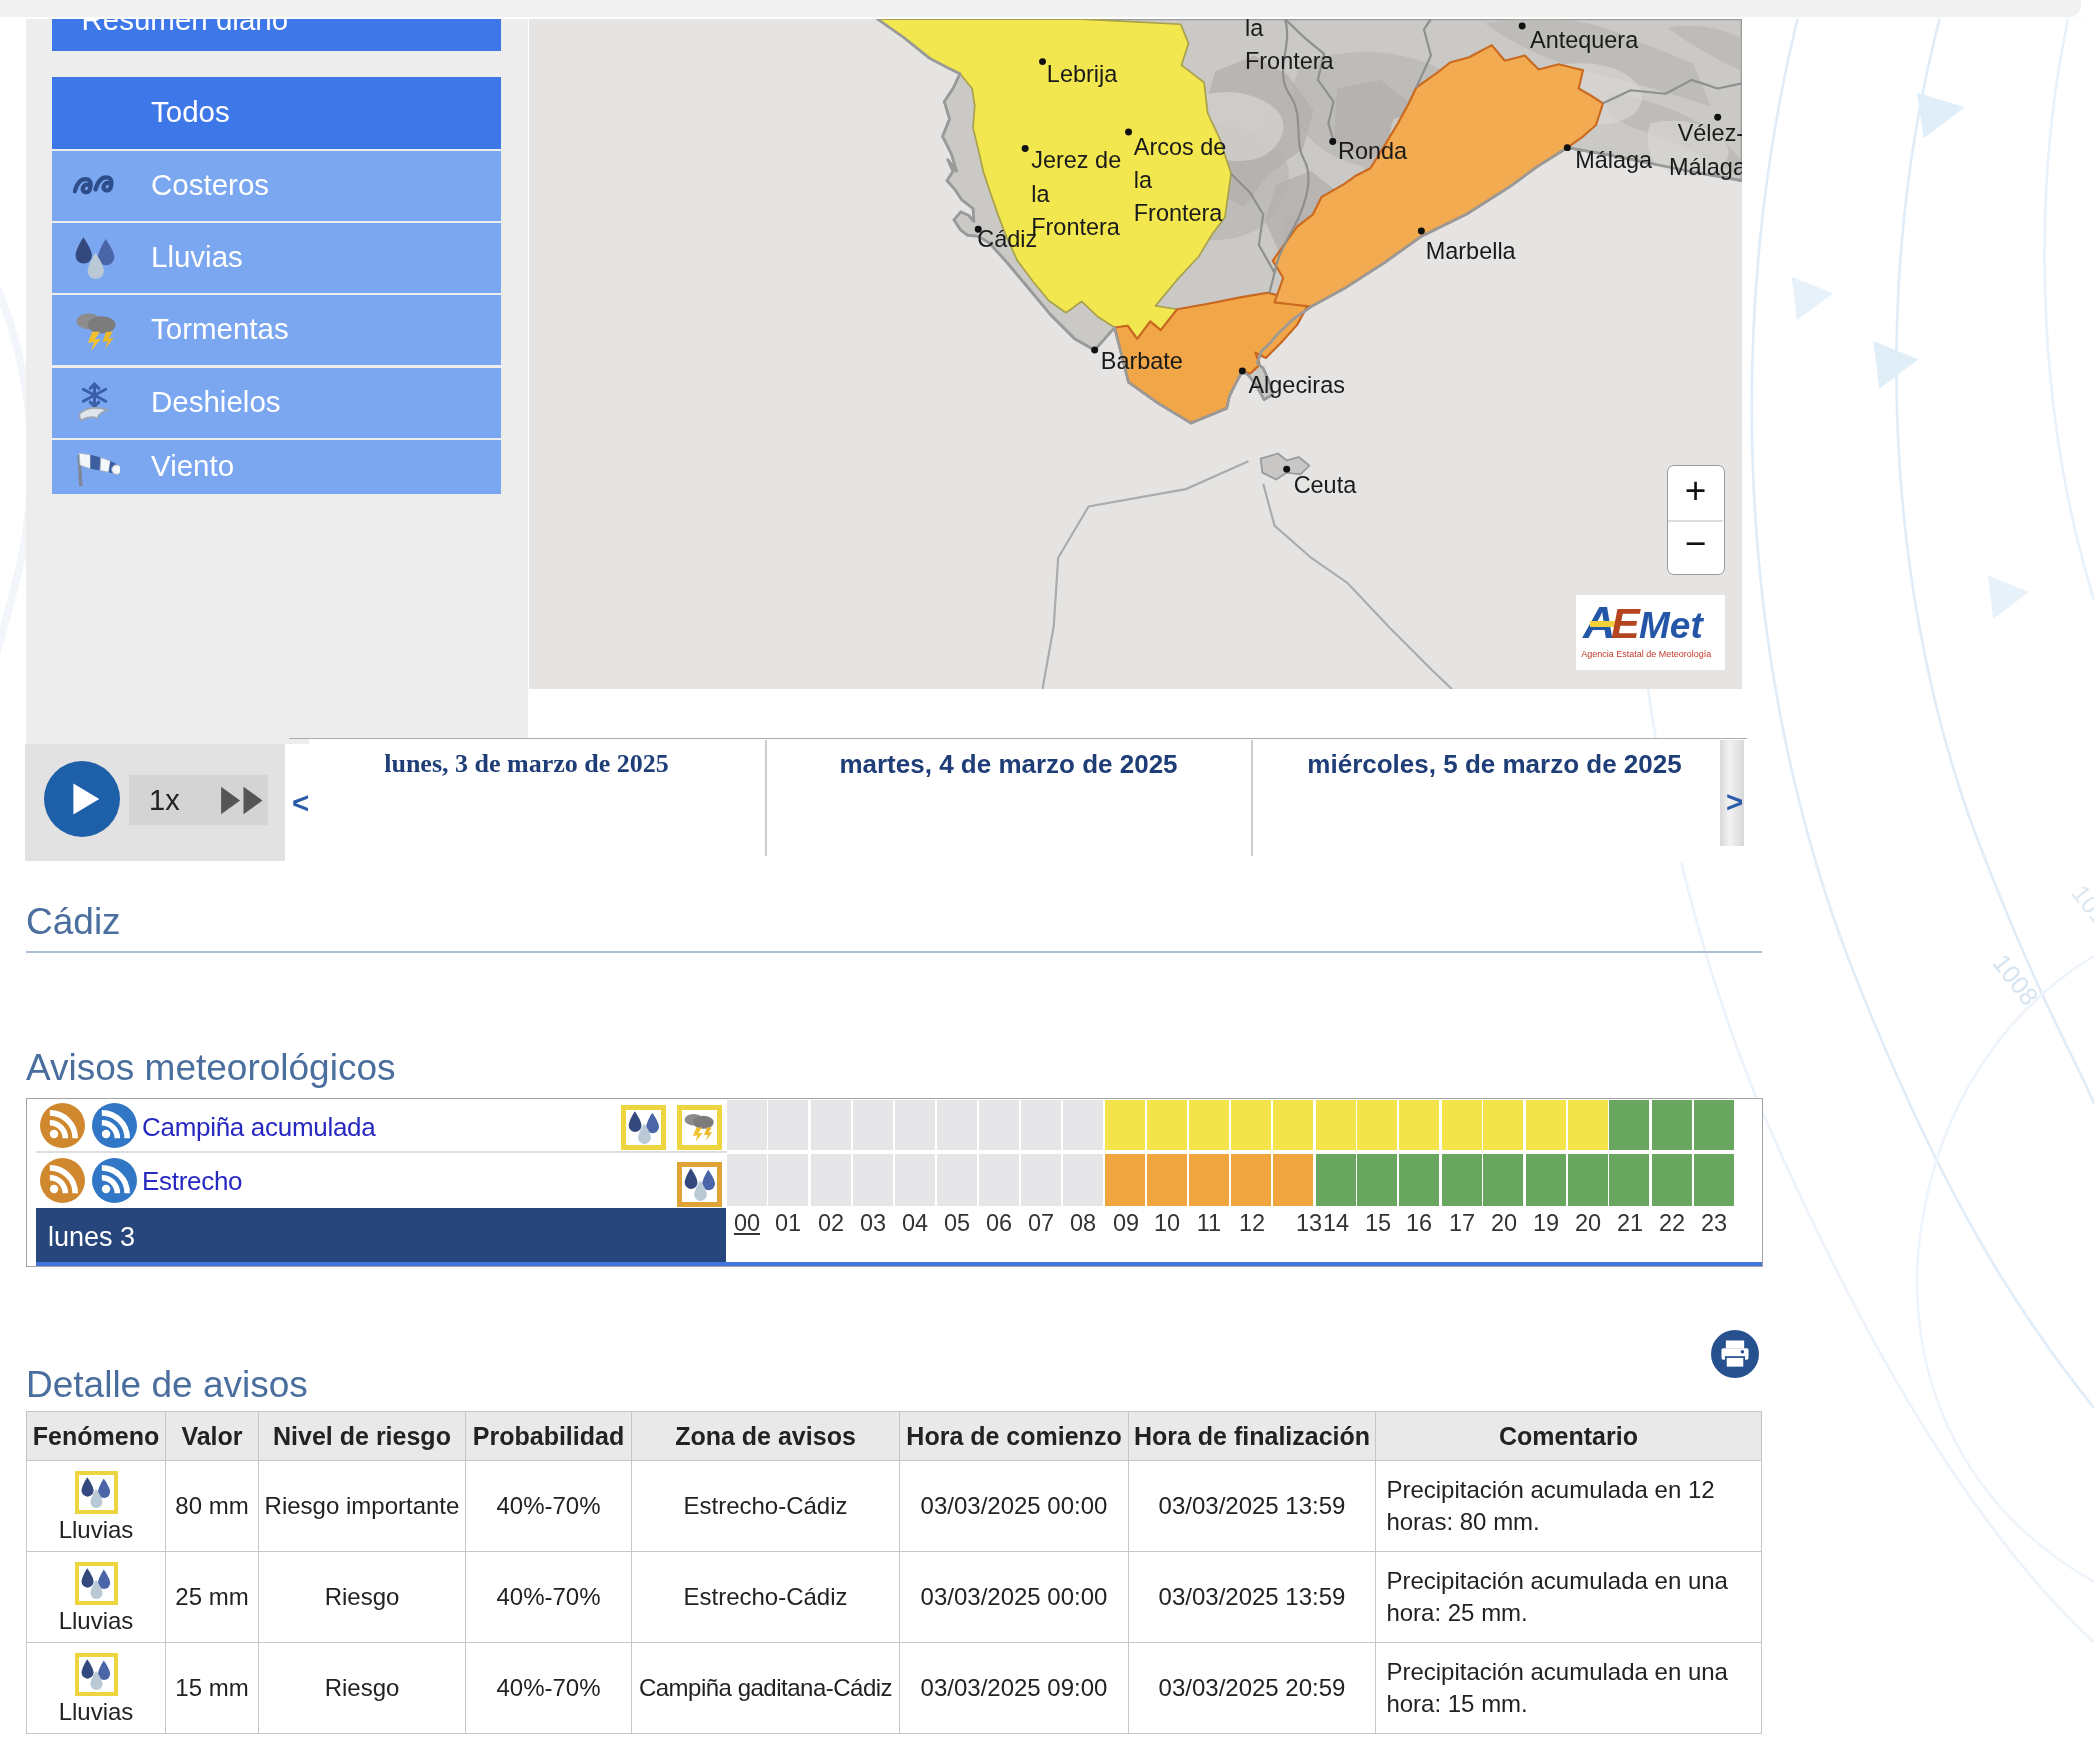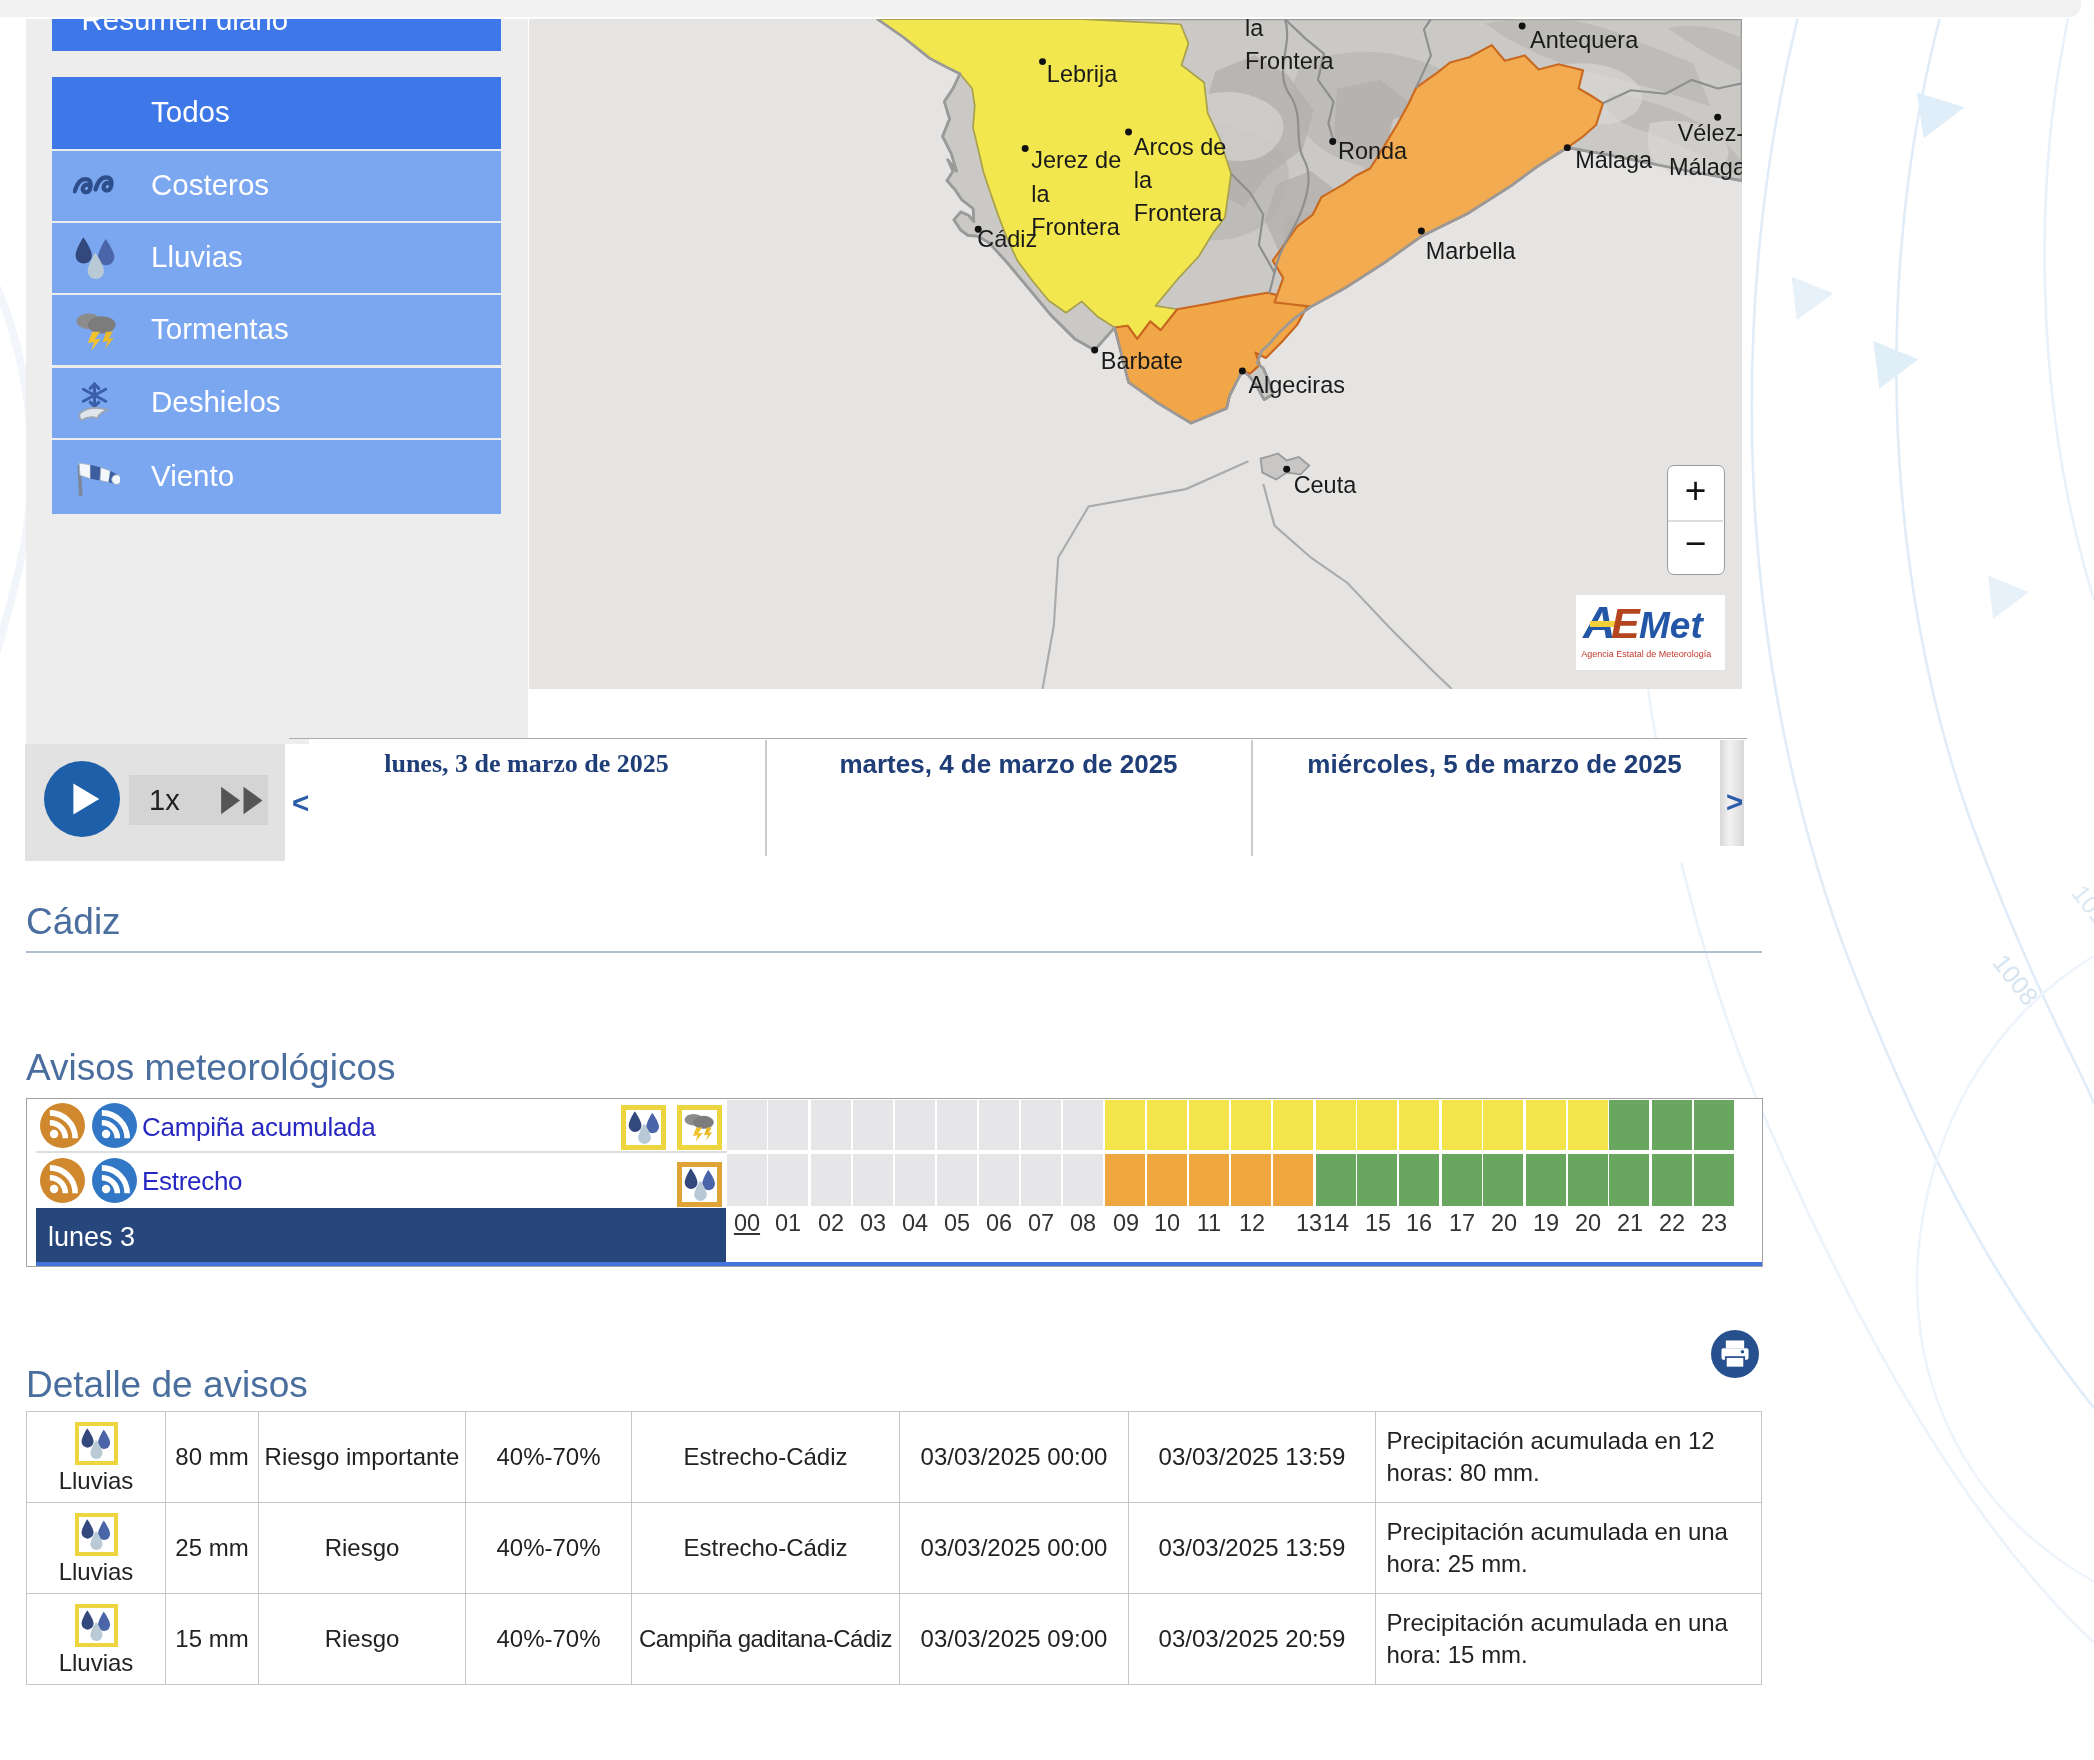--- a/index.html
+++ b/index.html
@@ -99,21 +99,21 @@
       <line x1="25" y1="4" x2="20" y2="9"></line>
         <line x1="25" y1="4" x2="30" y2="9"></line>
       <line x1="25" y1="30" x2="20" y2="25"></line>
         <line x1="25" y1="30" x2="30" y2="25"></line>
     </g>
     <path d="M8 38 Q20 28 40 34 Q30 38 28 44 Q20 40 10 46 Q6 42 8 38 Z" fill="#dfe5ea" stroke="#9aa6b4" stroke-width="2"></path>
   </svg>
   <span class="lab">Deshielos</span>
 </div>
 
-<div class="btn" style="top:440px;height:74px;">
+<div class="btn" style="top:440px;height:54px;">
   <svg width="47" height="42" viewBox="0 0 54 48">
     <line x1="7" y1="10" x2="9" y2="46" stroke="#7d8798" stroke-width="4"></line>
     <path d="M7 8 L20 10 L20 26 L8 22 Z" fill="#f4f7fa" stroke="#9fb0c6" stroke-width="1"></path>
     <path d="M20 10 L32 13 L31 28 L20 26 Z" fill="#3c5d9e"></path>
     <path d="M32 13 L43 17 L41 30 L31 28 Z" fill="#f4f7fa" stroke="#9fb0c6" stroke-width="1"></path>
     <path d="M43 17 L51 21 L48 32 L41 30 Z" fill="#3c5d9e"></path>
     <circle cx="50" cy="27" r="5.5" fill="#f4f7fa" stroke="#9fb0c6" stroke-width="1"></circle>
   </svg>
   <span class="lab">Viento</span>
 </div>
@@ -417,20 +417,30 @@
     <col style="width:139px;">
       <col style="width:93px;">
       <col style="width:207px;">
     <col style="width:166px;">
       <col style="width:268px;">
       <col style="width:229px;">
     <col style="width:247px;">
       <col>
   </colgroup>
   <tbody>
+  <tr class="colh">
+    <th>Fenómeno</th>
+    <th>Valor</th>
+    <th>Nivel de riesgo</th>
+    <th>Probabilidad</th>
+    <th>Zona de avisos</th>
+    <th>Hora de comienzo</th>
+    <th>Hora de finalización</th>
+    <th>Comentario</th>
+  </tr>
   <tr>
     <td>
           <div style="position:relative;width:43px;height:43px;margin:3.5px auto 0 auto;border:4.3px solid #ecd53e;background:#fff;">
             <svg width="33" height="33" viewBox="0 0 50 52" style="position:absolute;left:0.9px;top:0.9px;">
     <path d="M12 2 C12 2 3 16 3 23 a9.5 9.5 0 0 0 19 0 C22 16 12 2 12 2 Z" fill="#33487c"></path>
     <path d="M38 4 C38 4 29 18 29 25 a9.5 9.5 0 0 0 19 0 C48 18 38 4 38 4 Z" fill="#4a66a8"></path>
     <path d="M26 20 C26 20 17 34 17 41 a9.5 9.5 0 0 0 19 0 C36 34 26 20 26 20 Z" fill="#b9cad6"></path>
   </svg>
           </div>
           <div style="margin-top:1.7px;">Lluvias</div>

